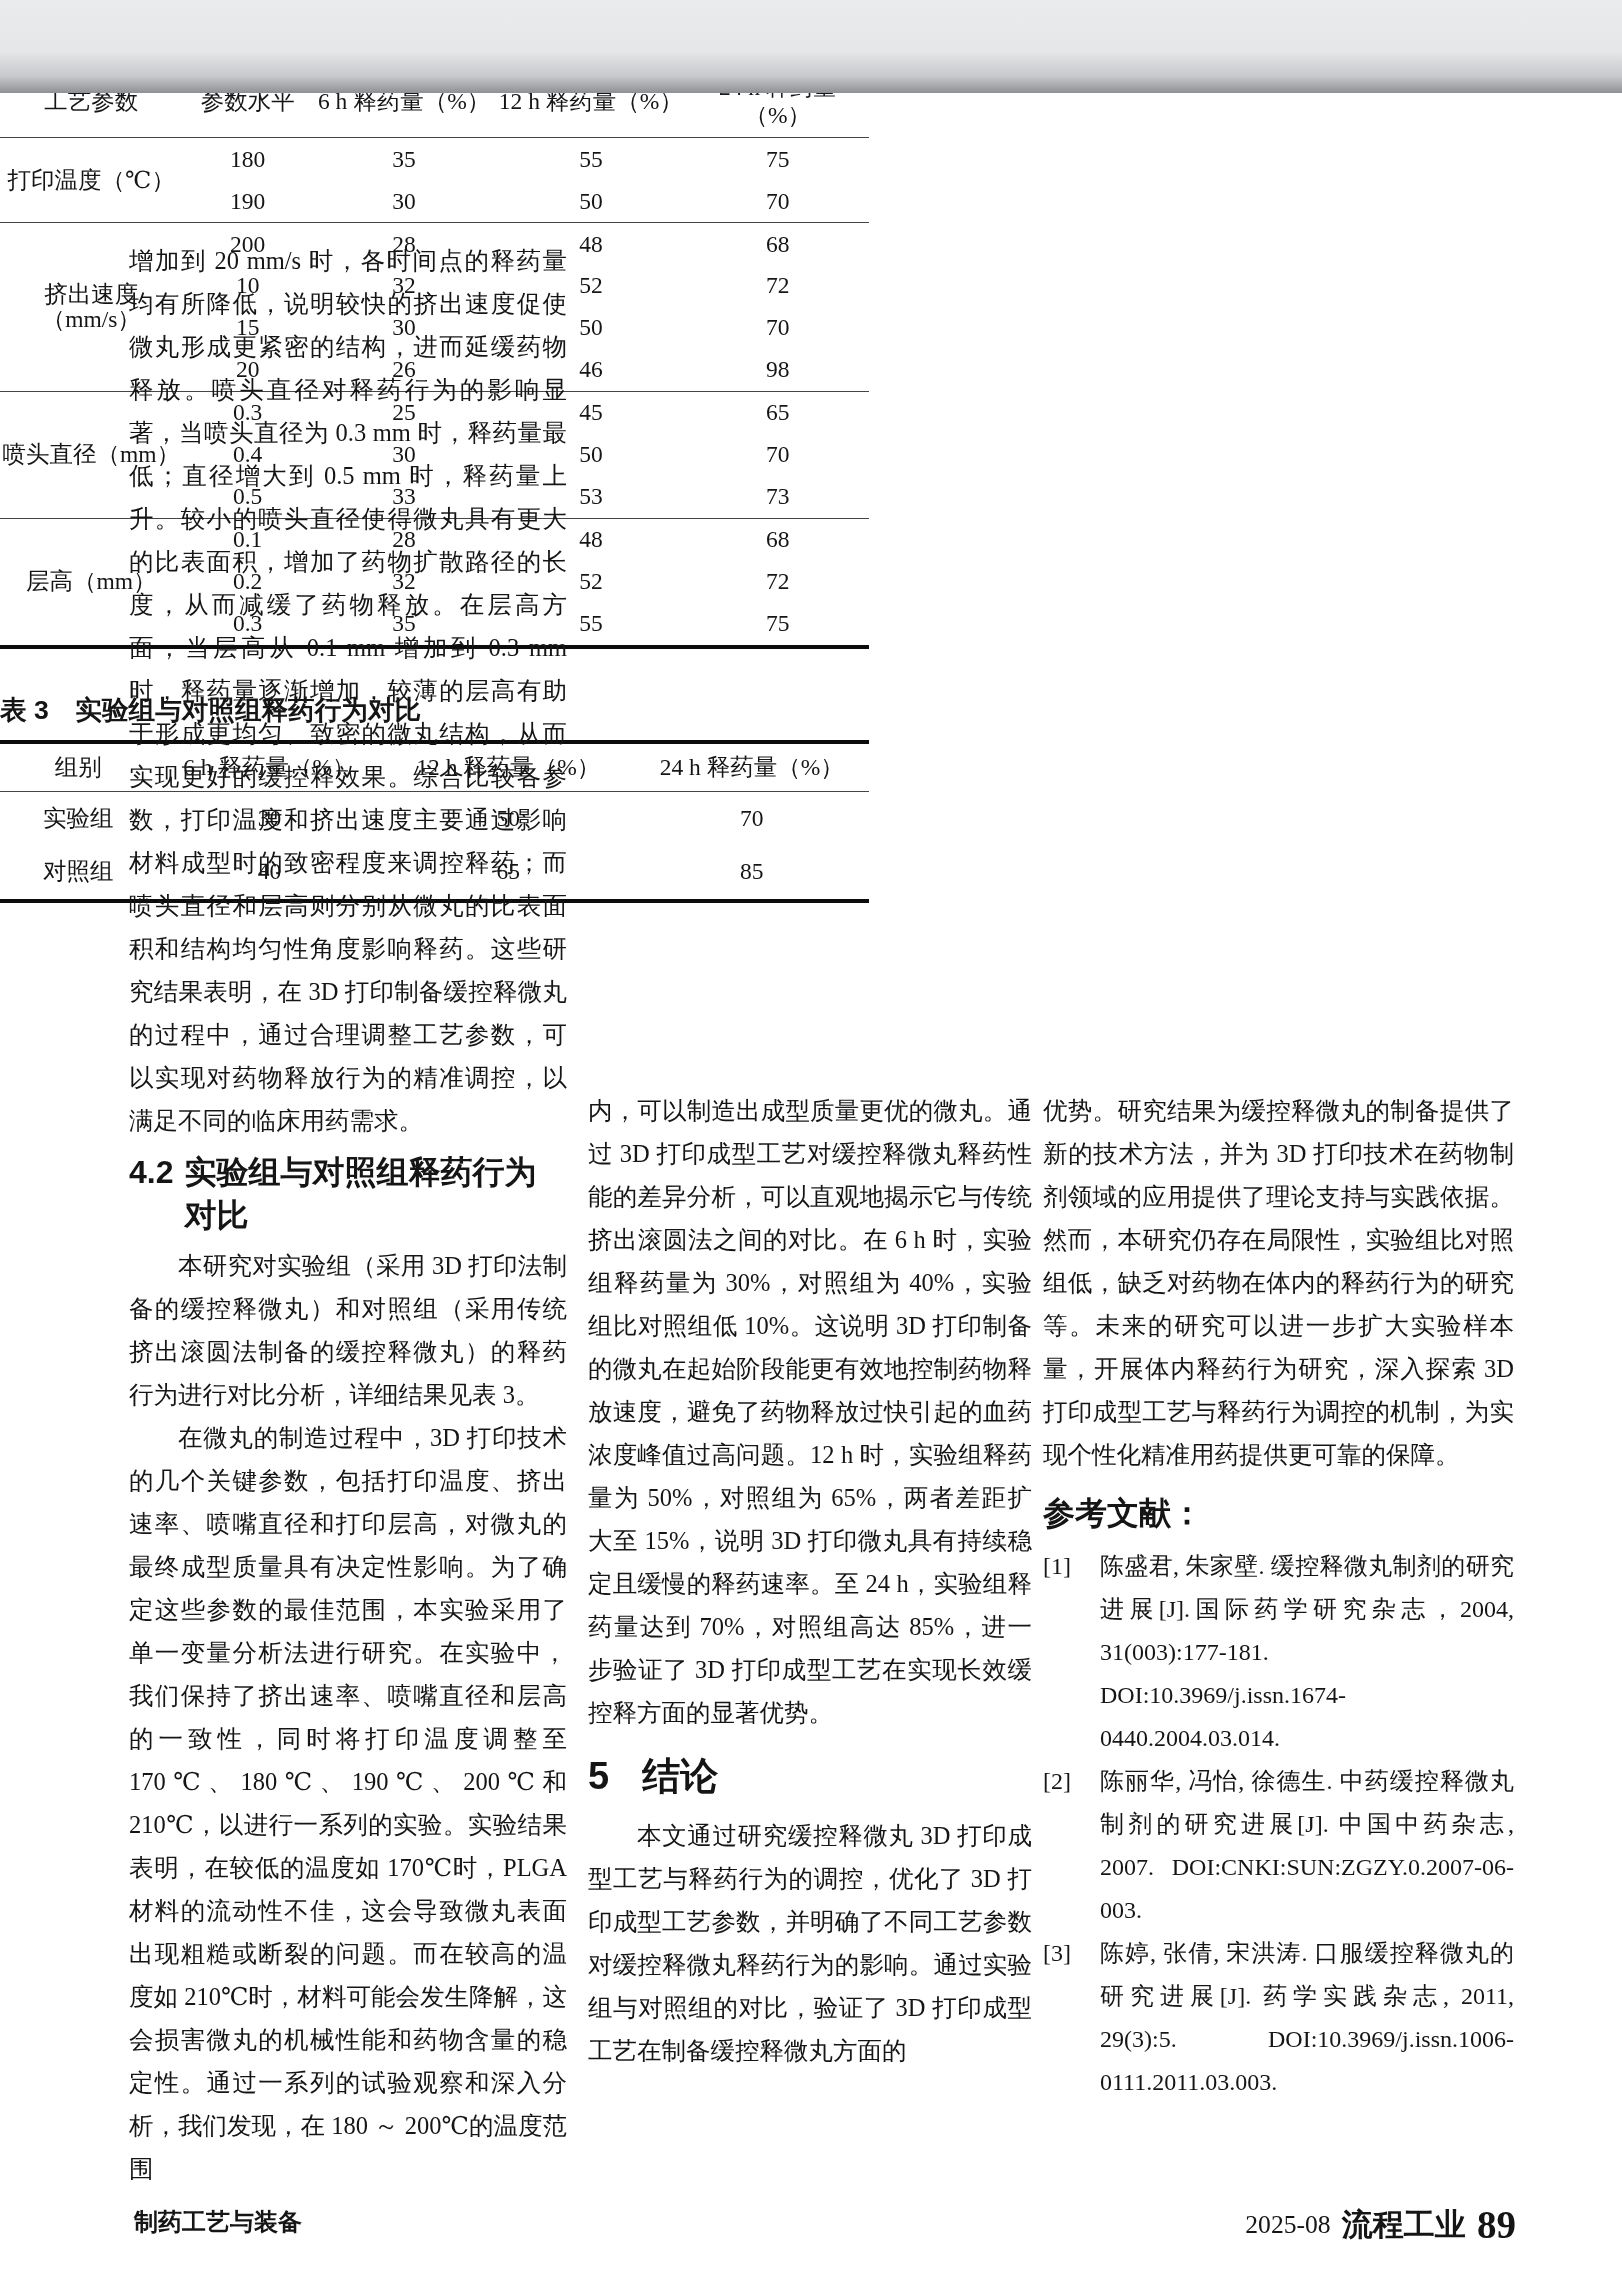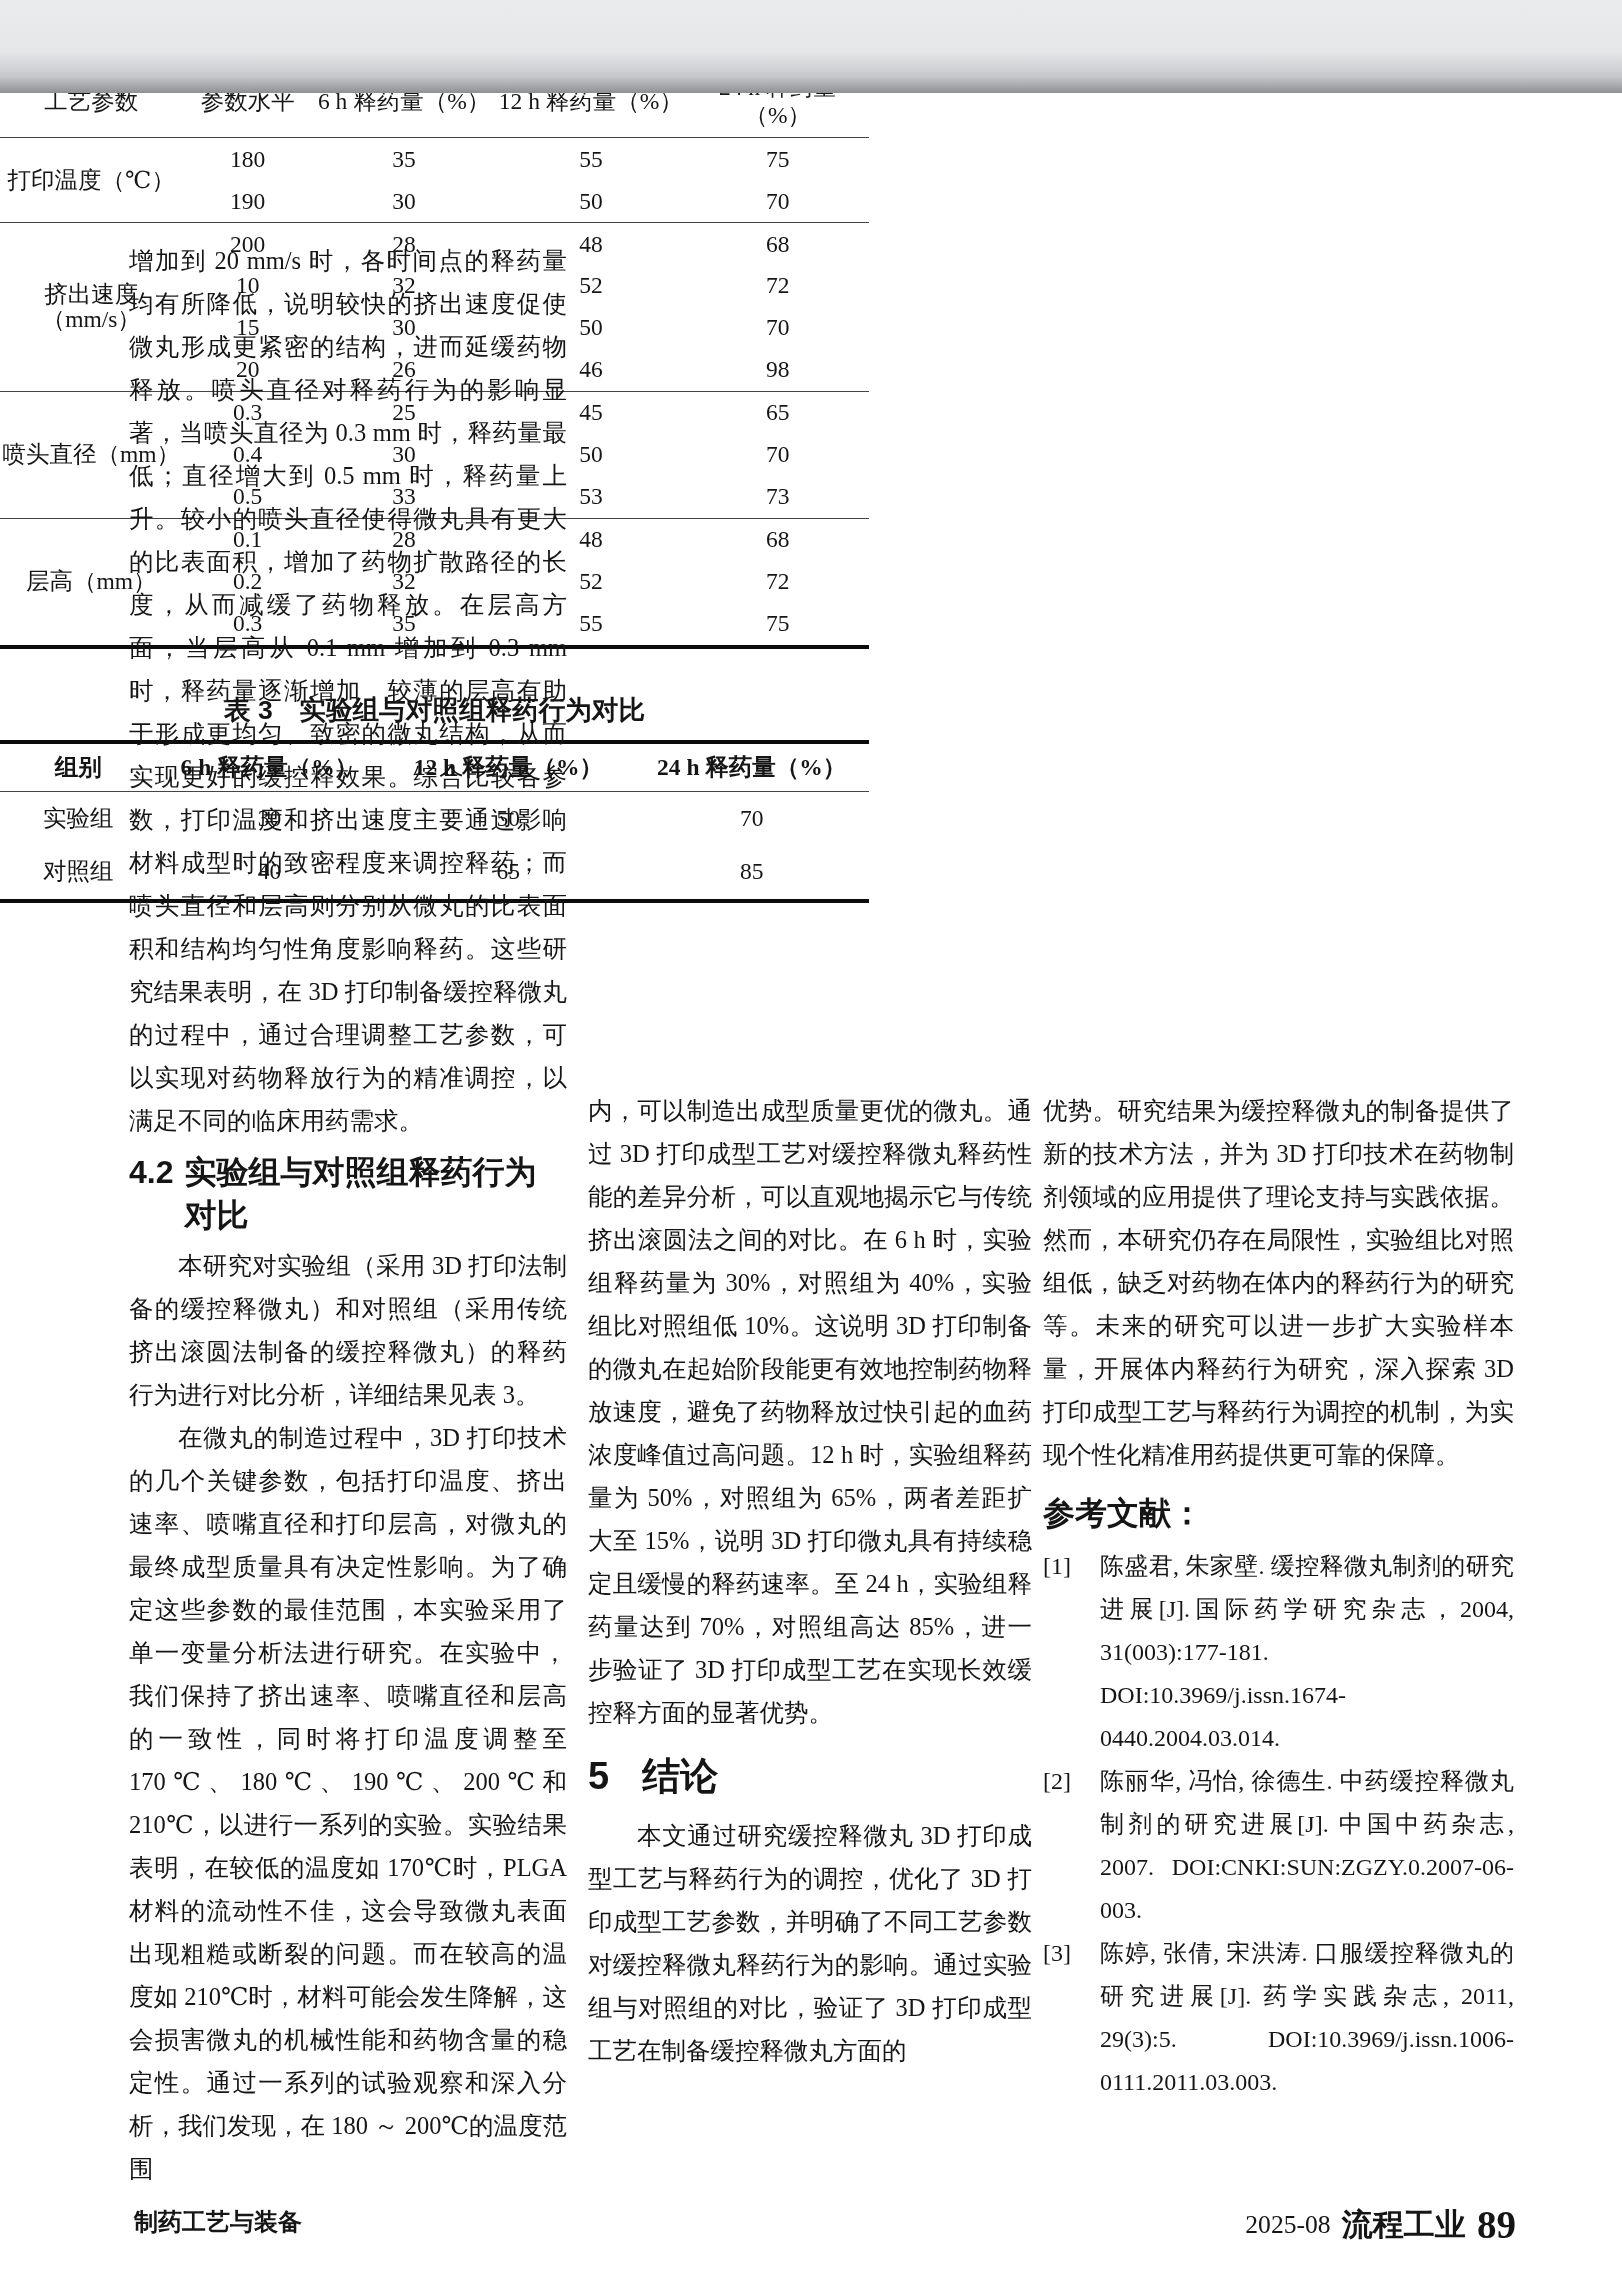--- a/index.html
+++ b/index.html
@@ -44,40 +44,40 @@
     font-weight: bold; font-size: 32px; line-height: 43px;
     margin: 16.4px 0 9.2px; text-align: left;
   }
   .ref { display: flex; font-size: 24px; line-height: 43px; }
   .ref .ref-label { width: 57px; flex: none; }
   .ref .ref-text { flex: 1; text-align: justify; }
 
   .tbl-caption {
     font-family: "Liberation Sans", "DejaVu Sans", sans-serif;
     font-weight: bold; font-size: 26.6px; line-height: 33px;
-    text-align: center; margin: 0 0 28px;
+    margin: 0 0 28px;
   }
   .tbl-caption.second { margin-top: 45px; margin-bottom: 13.3px; }
   table.tbl {
     width: 100%; border-collapse: collapse;
     border-top: 4.6px solid #0c0c0c; border-bottom: 4.6px solid #0c0c0c;
   }
   table.tbl th {
     font-weight: normal; font-size: 23.5px; line-height: 28px;
     padding: 8.2px 2px; text-align: center;
     border-bottom: 1.5px solid #454545;
   }
   table.tbl td {
     font-size: 23.5px; line-height: 25.6px;
     padding: 8.2px 2px; text-align: center;
   }
   #table2 tbody tr.group-start td { border-top: 1.5px solid #454545; }
   #table2 tbody tr.group-start:first-child td { border-top: none; }
   td.param { text-align: left; padding-left: 9.2px; }
-  #table3 th { padding: 9.2px 2px; font-weight: bold; }
+  #table3 th { padding: 9.2px 2px; }
   #table3 td { padding: 14px 2px; }
 
   .footer { position: absolute; top: 2199px; left: 0; width: 1623px; height: 61px; }
   .footer-left {
     position: absolute; left: 134px; top: 7.2px;
     font-size: 24px; font-weight: bold;
   }
   .footer-right {
     position: absolute; right: 107px; top: 0;
     display: flex; align-items: center; gap: 11.2px;

